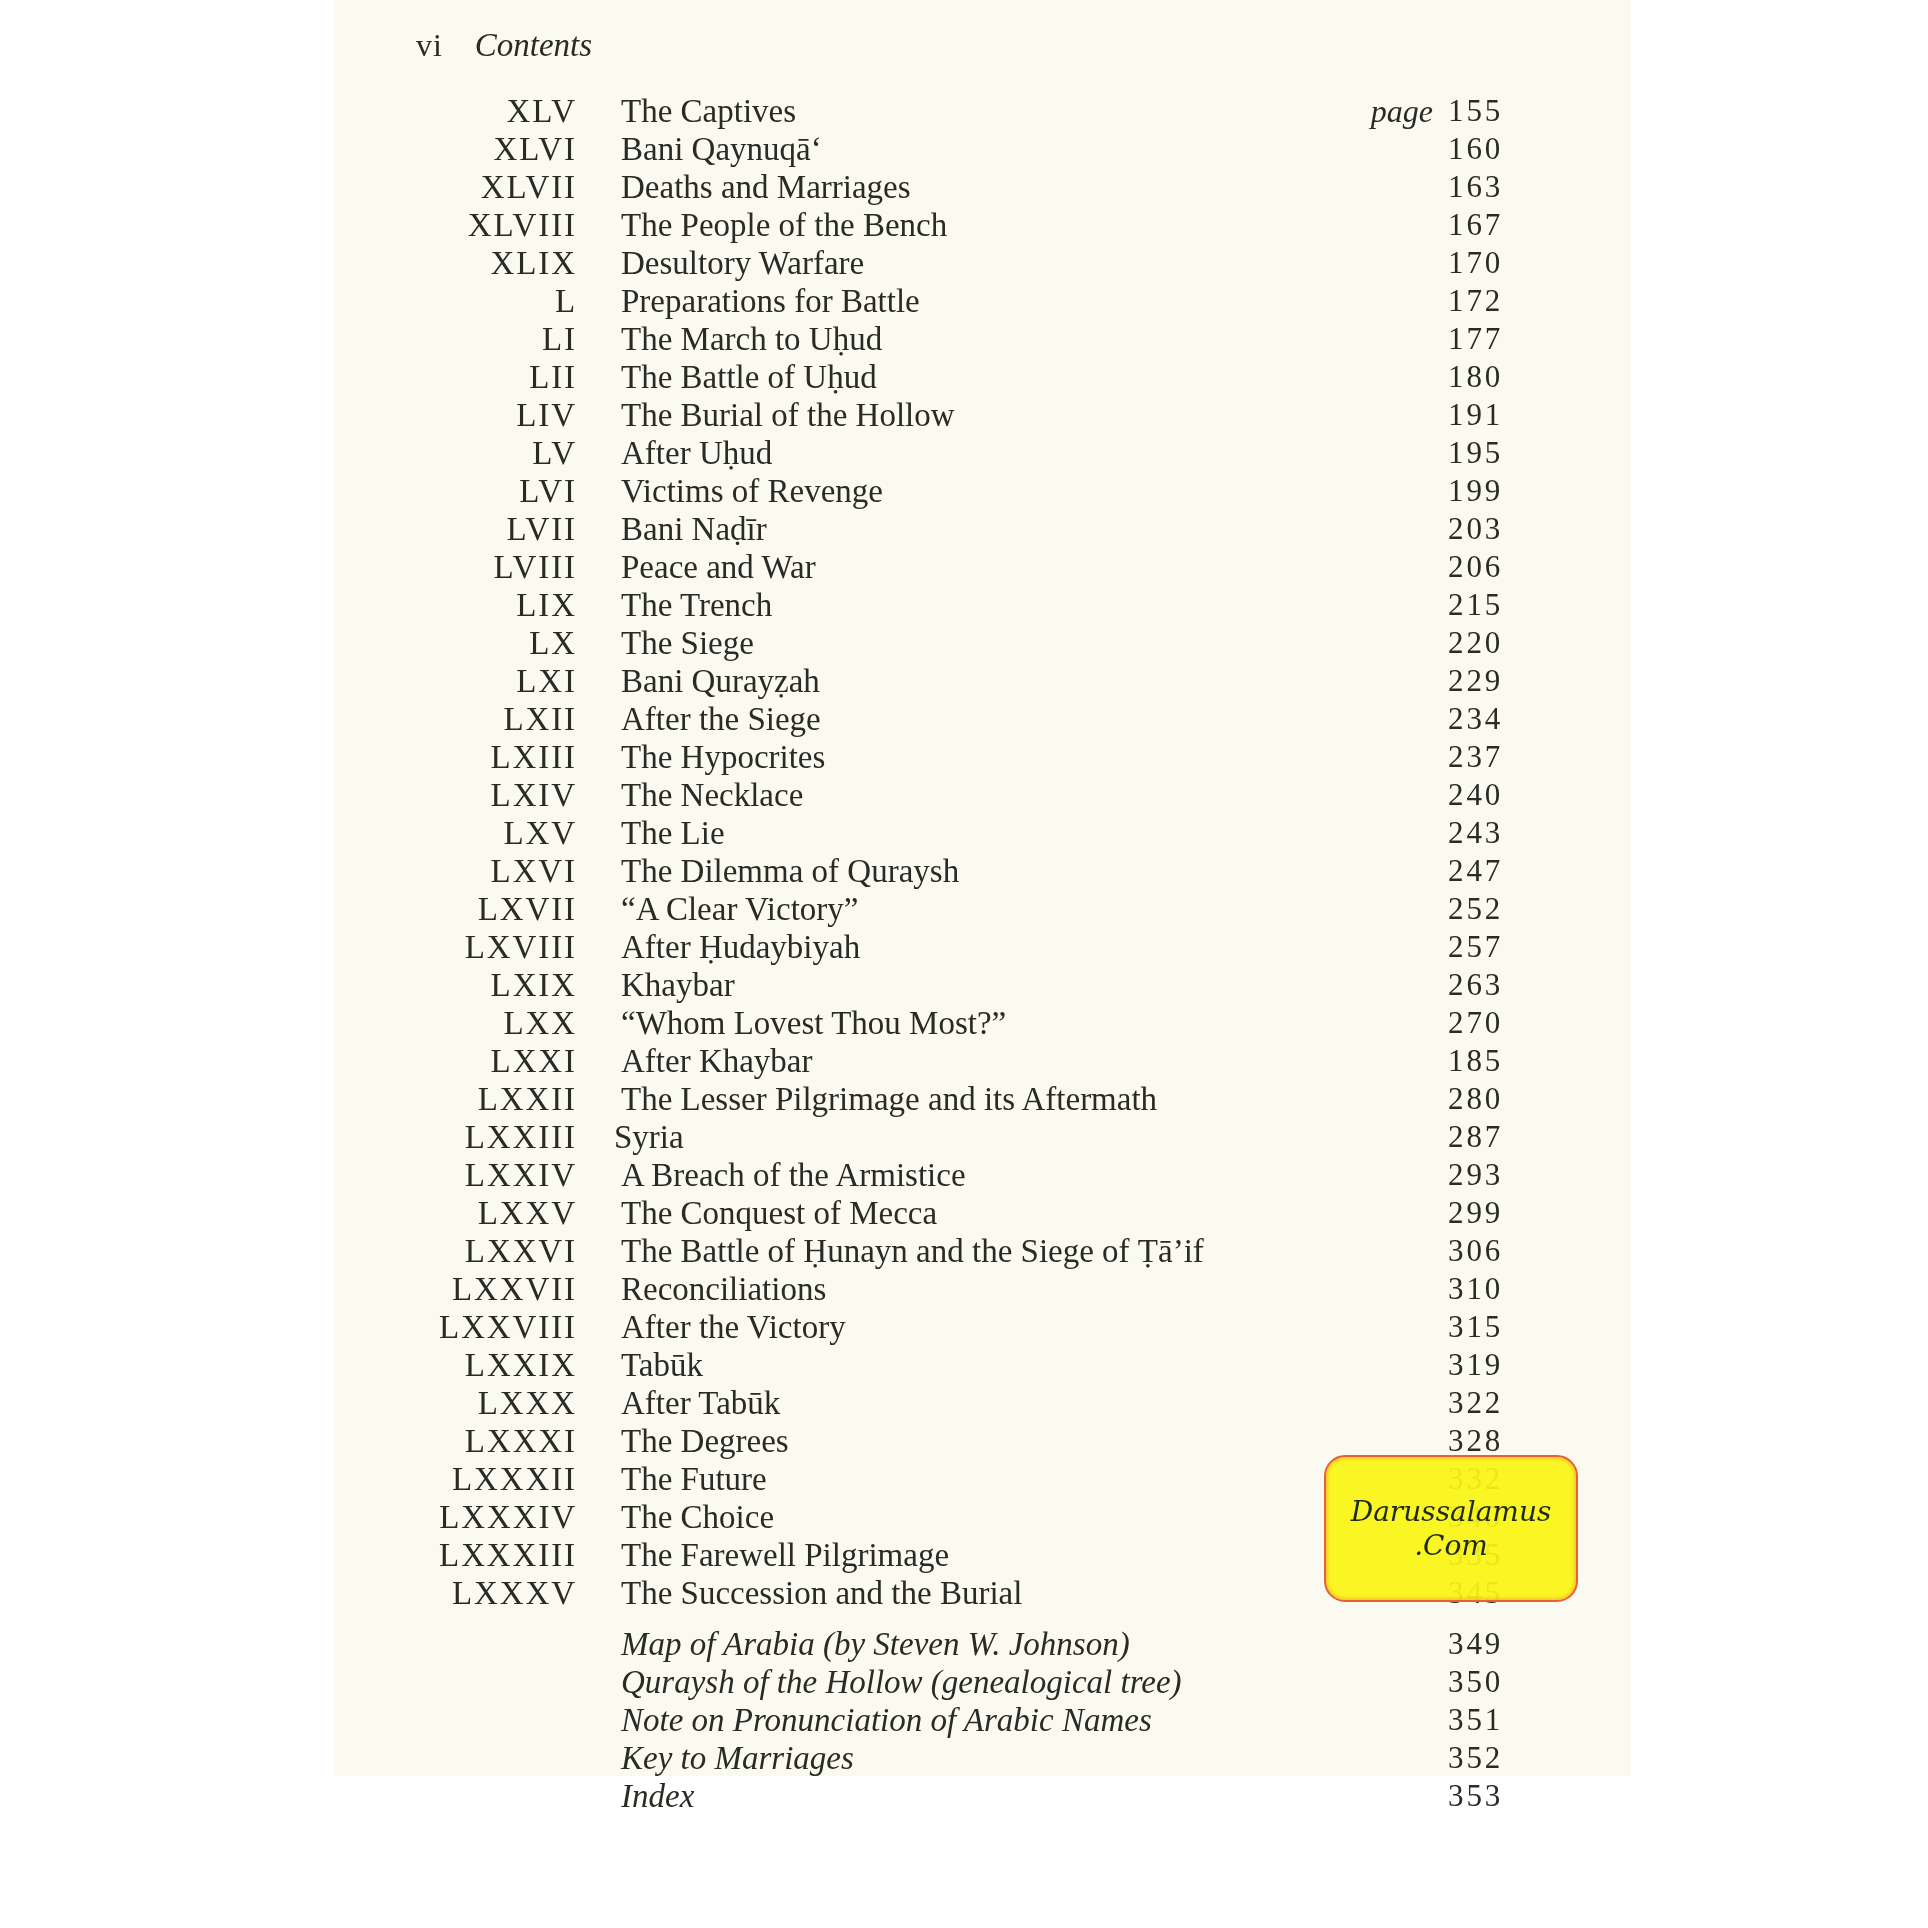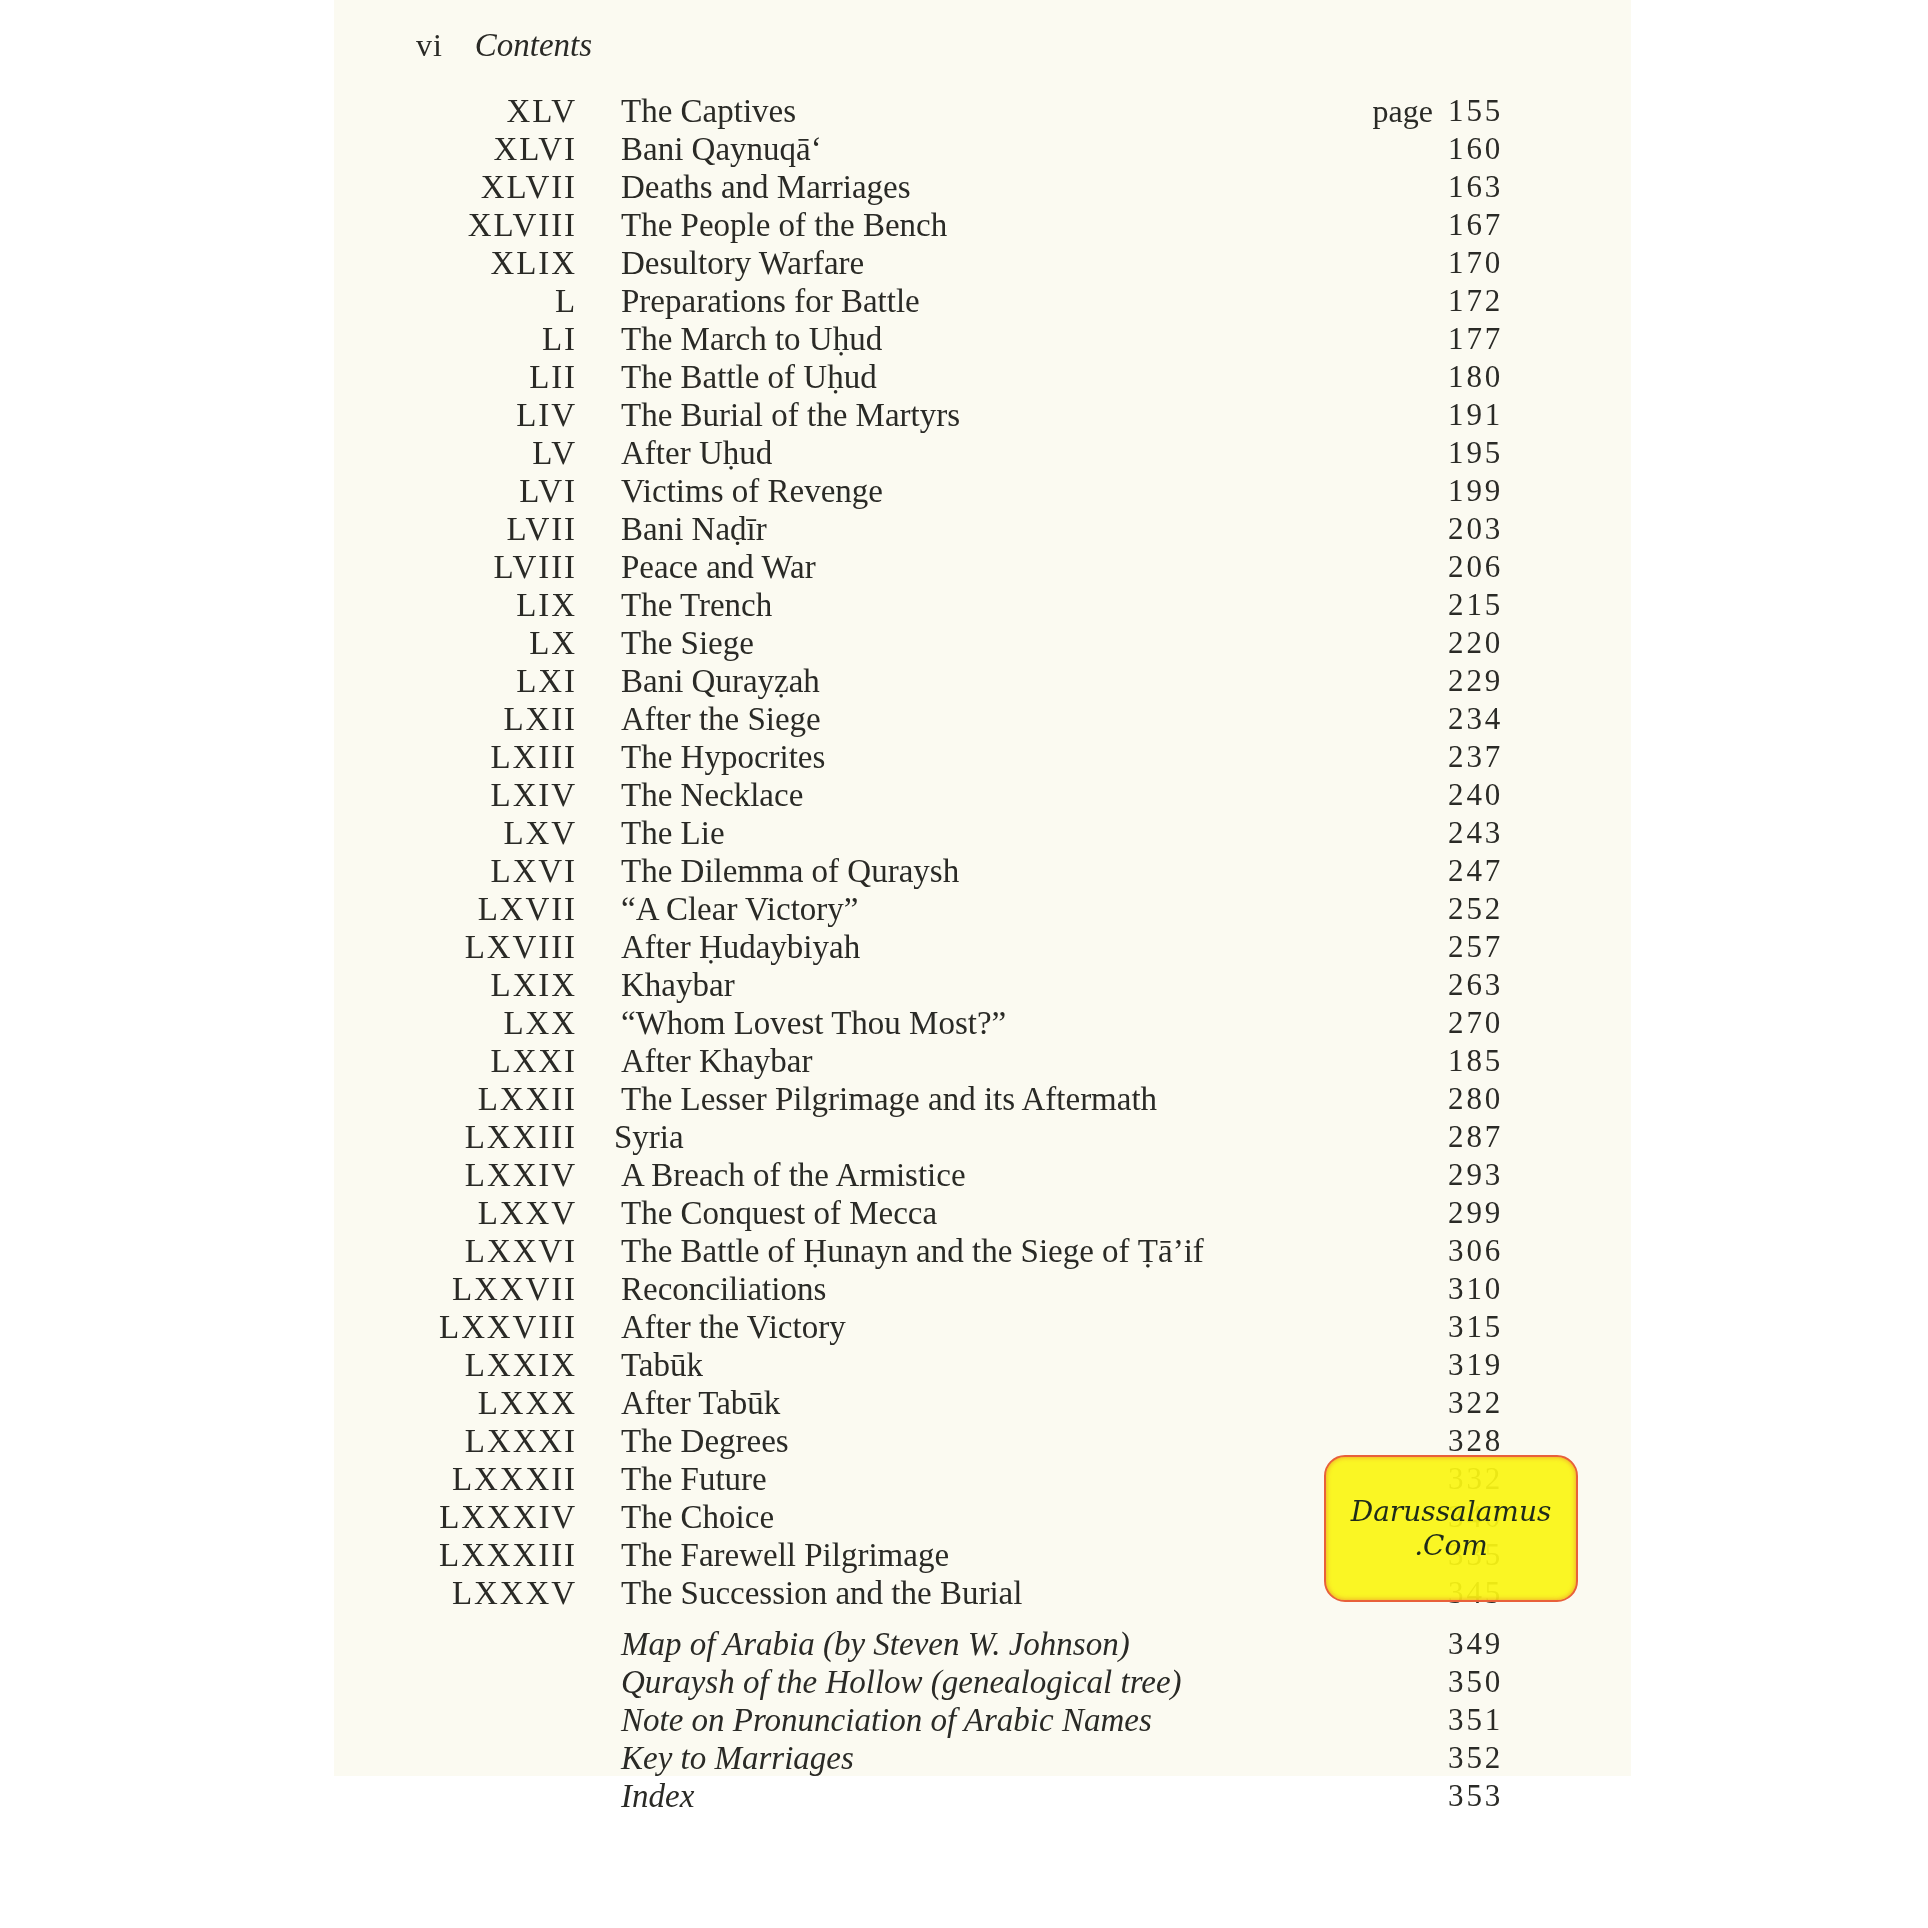--- a/index.html
+++ b/index.html
@@ -69,20 +69,21 @@
       position: absolute;
       right: calc(1257px - 1169px);
       top: 0;
       letter-spacing: 2.8px;
       font-size: 31px;
     }
     .toc-page-label {
       position: absolute;
       right: calc(1257px - 1099px);
       top: 0;
+      font-style: italic;
       font-size: 32px;
     }
     .toc-gap { height: 13px; }
     .toc-row.appendix .toc-title { font-style: italic; }
     .watermark {
       position: absolute;
       left: 1324px;
       top: 1455px;
       width: 250px;
       height: 143px;
@@ -147,21 +148,21 @@
         <span class="toc-title">The March to Uḥud</span>
         <span class="toc-page">177</span>
       </div>
       <div class="toc-row">
         <span class="toc-num">LII</span>
         <span class="toc-title">The Battle of Uḥud</span>
         <span class="toc-page">180</span>
       </div>
       <div class="toc-row">
         <span class="toc-num">LIV</span>
-        <span class="toc-title">The Burial of the Martyrs</span>
+        <span class="toc-title">The Burial of the Hollow</span>
         <span class="toc-page">191</span>
       </div>
       <div class="toc-row">
         <span class="toc-num">LV</span>
         <span class="toc-title">After Uḥud</span>
         <span class="toc-page">195</span>
       </div>
       <div class="toc-row">
         <span class="toc-num">LVI</span>
         <span class="toc-title">Victims of Revenge</span>

